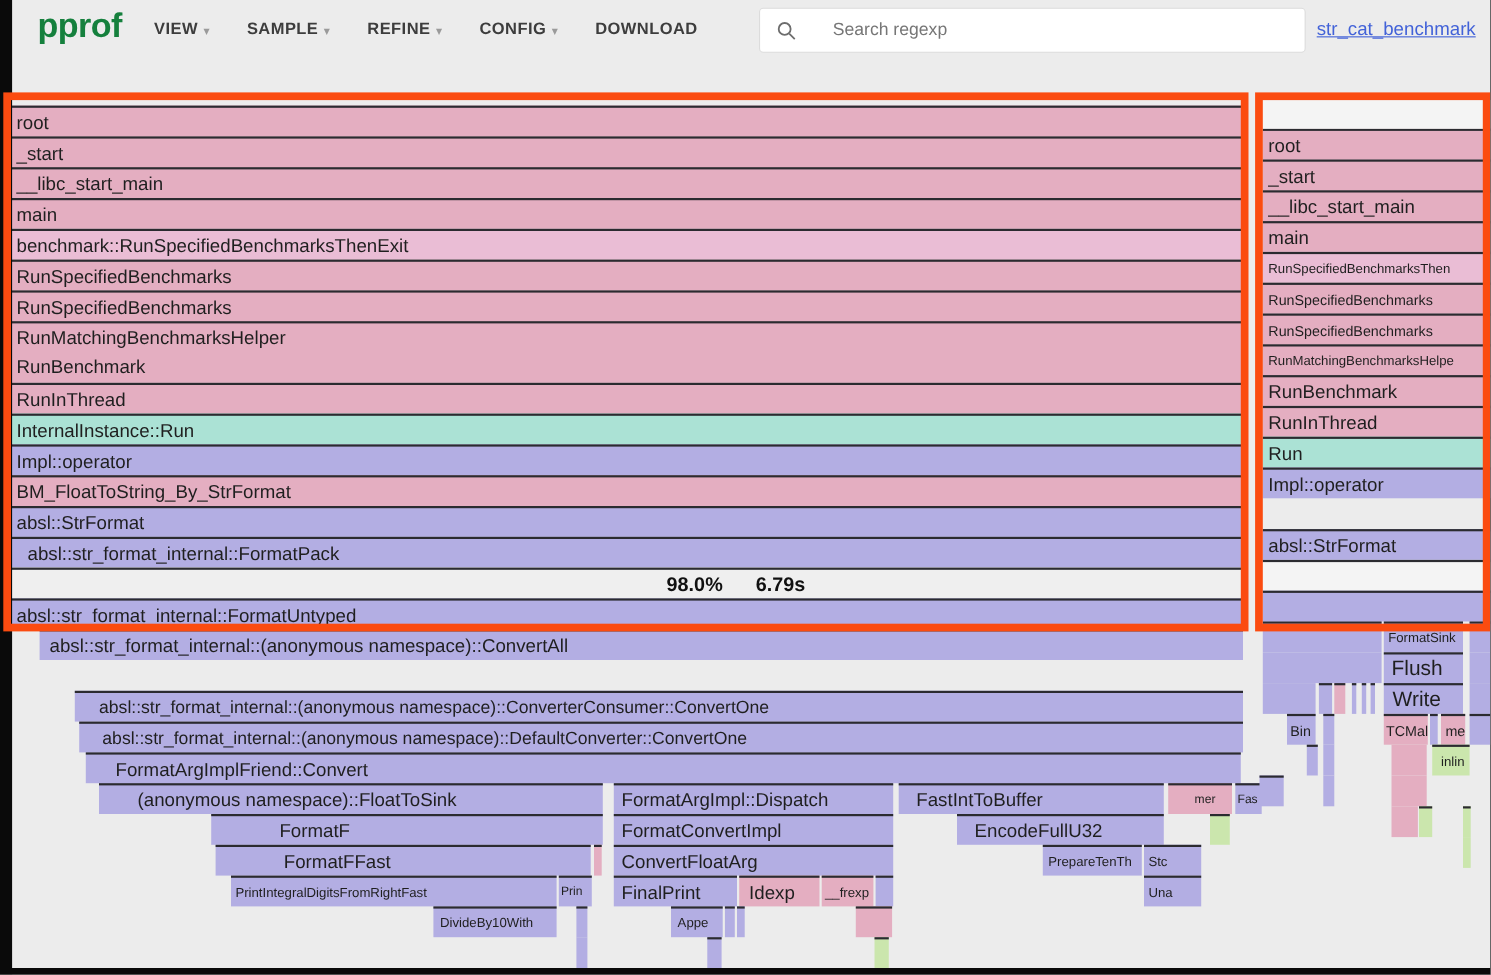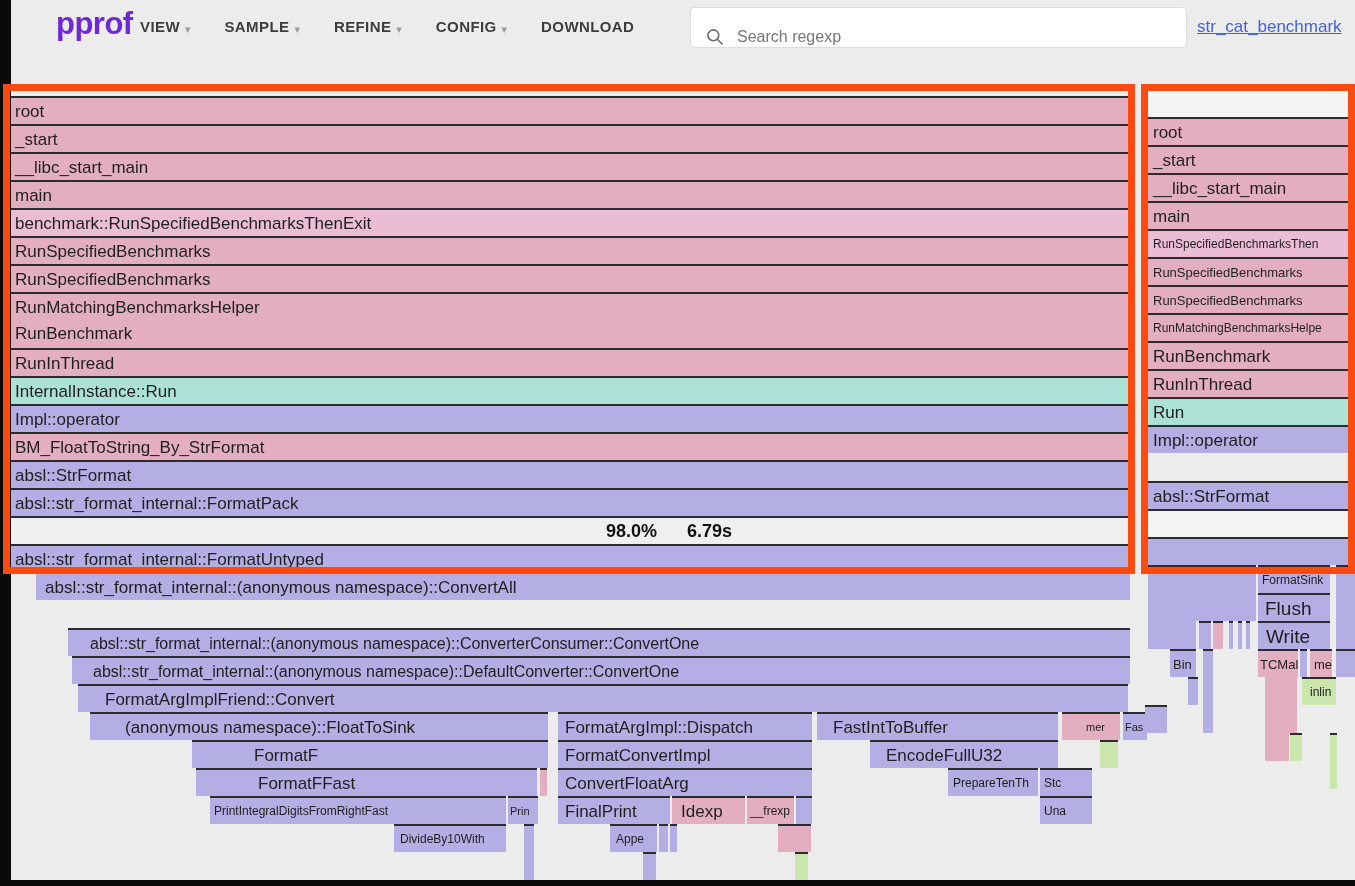--- a/index.html
+++ b/index.html
@@ -2,27 +2,27 @@
 <html><head>
 <meta charset="utf-8">
 <style>
   html,body{margin:0;padding:0;background:#000;}
   .screen{position:relative;width:1355px;height:886px;background:#ececec;overflow:hidden;
     font-family:"Liberation Sans",sans-serif;}
   .strip{position:absolute;background:#0a0a0a;z-index:4;}
   .strip.left{left:0;top:0;width:11px;height:886px;}
   .strip.bottom{left:0;top:880px;width:1355px;height:6px;}
   
-  .logo{position:absolute;left:34px;top:6px;font-size:31px;font-weight:700;color:#6d28d9;letter-spacing:-0.5px;margin-left:22px;}
+  .logo{position:absolute;left:34px;top:6px;font-size:31px;font-weight:700;color:#15803d;letter-spacing:-0.5px;}
   #menus{position:absolute;left:140px;top:18px;display:flex;gap:34px;align-items:center;}
   .menu-item{display:flex;align-items:flex-end;cursor:pointer;}
   .menu-label{font-size:15px;font-weight:700;color:#3d3d3d;letter-spacing:0.4px;}
   .caret{font-size:11px;color:#9a9a9a;margin-left:5px;line-height:1;}
   .search{position:absolute;left:690px;top:7px;width:497px;height:41px;background:#fff;
-    border:1px solid #dcdcdc;border-radius:4px;display:flex;align-items:flex-end;box-sizing:border-box;}
+    border:1px solid #dcdcdc;border-radius:4px;display:flex;align-items:center;box-sizing:border-box;gap:20px;}
   .search svg{margin:0 10px 0 14px;flex:0 0 auto;}
   .search input{border:none;outline:none;font-size:16px;color:#333;flex:1;background:transparent;
     font-family:"Liberation Sans",sans-serif;}
   .search input::placeholder{color:#767676;}
   .profile-link{position:absolute;left:1197px;top:17px;font-size:17px;color:#4262d8;
     text-decoration:underline;white-space:nowrap;}
   
   #flame{position:absolute;left:0;top:0;width:1355px;height:886px;}
   .frame{position:absolute;box-sizing:border-box;border-top:2px solid #2b2b30;overflow:hidden;}
   .frame.nl{border-top:none;}
@@ -108,21 +108,21 @@
       <div class="frame" style="left: 10px; top: 404px; width: 1120px; height: 28px; background: rgb(179, 174, 227);">
         <span class="flabel" style="font-size: 17px; padding-left: 5px;">Impl::operator</span>
       </div>
       <div class="frame" style="left: 10px; top: 432px; width: 1120px; height: 28px; background: rgb(228, 174, 193);">
         <span class="flabel" style="font-size: 17px; padding-left: 5px;">BM_FloatToString_By_StrFormat</span>
       </div>
       <div class="frame" style="left: 10px; top: 460px; width: 1120px; height: 28px; background: rgb(179, 174, 227);">
         <span class="flabel" style="font-size: 17px; padding-left: 5px;">absl::StrFormat</span>
       </div>
       <div class="frame" style="left: 10px; top: 488px; width: 1120px; height: 28px; background: rgb(179, 174, 227);">
-        <span class="flabel" style="font-size: 17px; padding-left: 5px;">absl::str_format_internal::FormatPack</span>
+        <span class="flabel" style="font-size: 17px; padding-left: 15px;">absl::str_format_internal::FormatPack</span>
       </div>
       <div class="frame" style="left: 10px; top: 516px; width: 1120px; height: 28px; background: rgb(239, 239, 239);">
         <span class="flabel bold" style="font-size: 18px; padding-left: 596px;">98.0%      6.79s</span>
       </div>
       <div class="frame" style="left: 10px; top: 544px; width: 1120px; height: 28px; background: rgb(179, 174, 227);">
         <span class="flabel" style="font-size: 17px; padding-left: 5px;">absl::str_format_internal::FormatUntyped</span>
       </div>
       <div class="frame" style="left: 36px; top: 572px; width: 1094px; height: 28px; background: rgb(179, 174, 227);">
         <span class="flabel" style="font-size: 17px; padding-left: 9px;">absl::str_format_internal::(anonymous namespace)::ConvertAll</span>
       </div>

